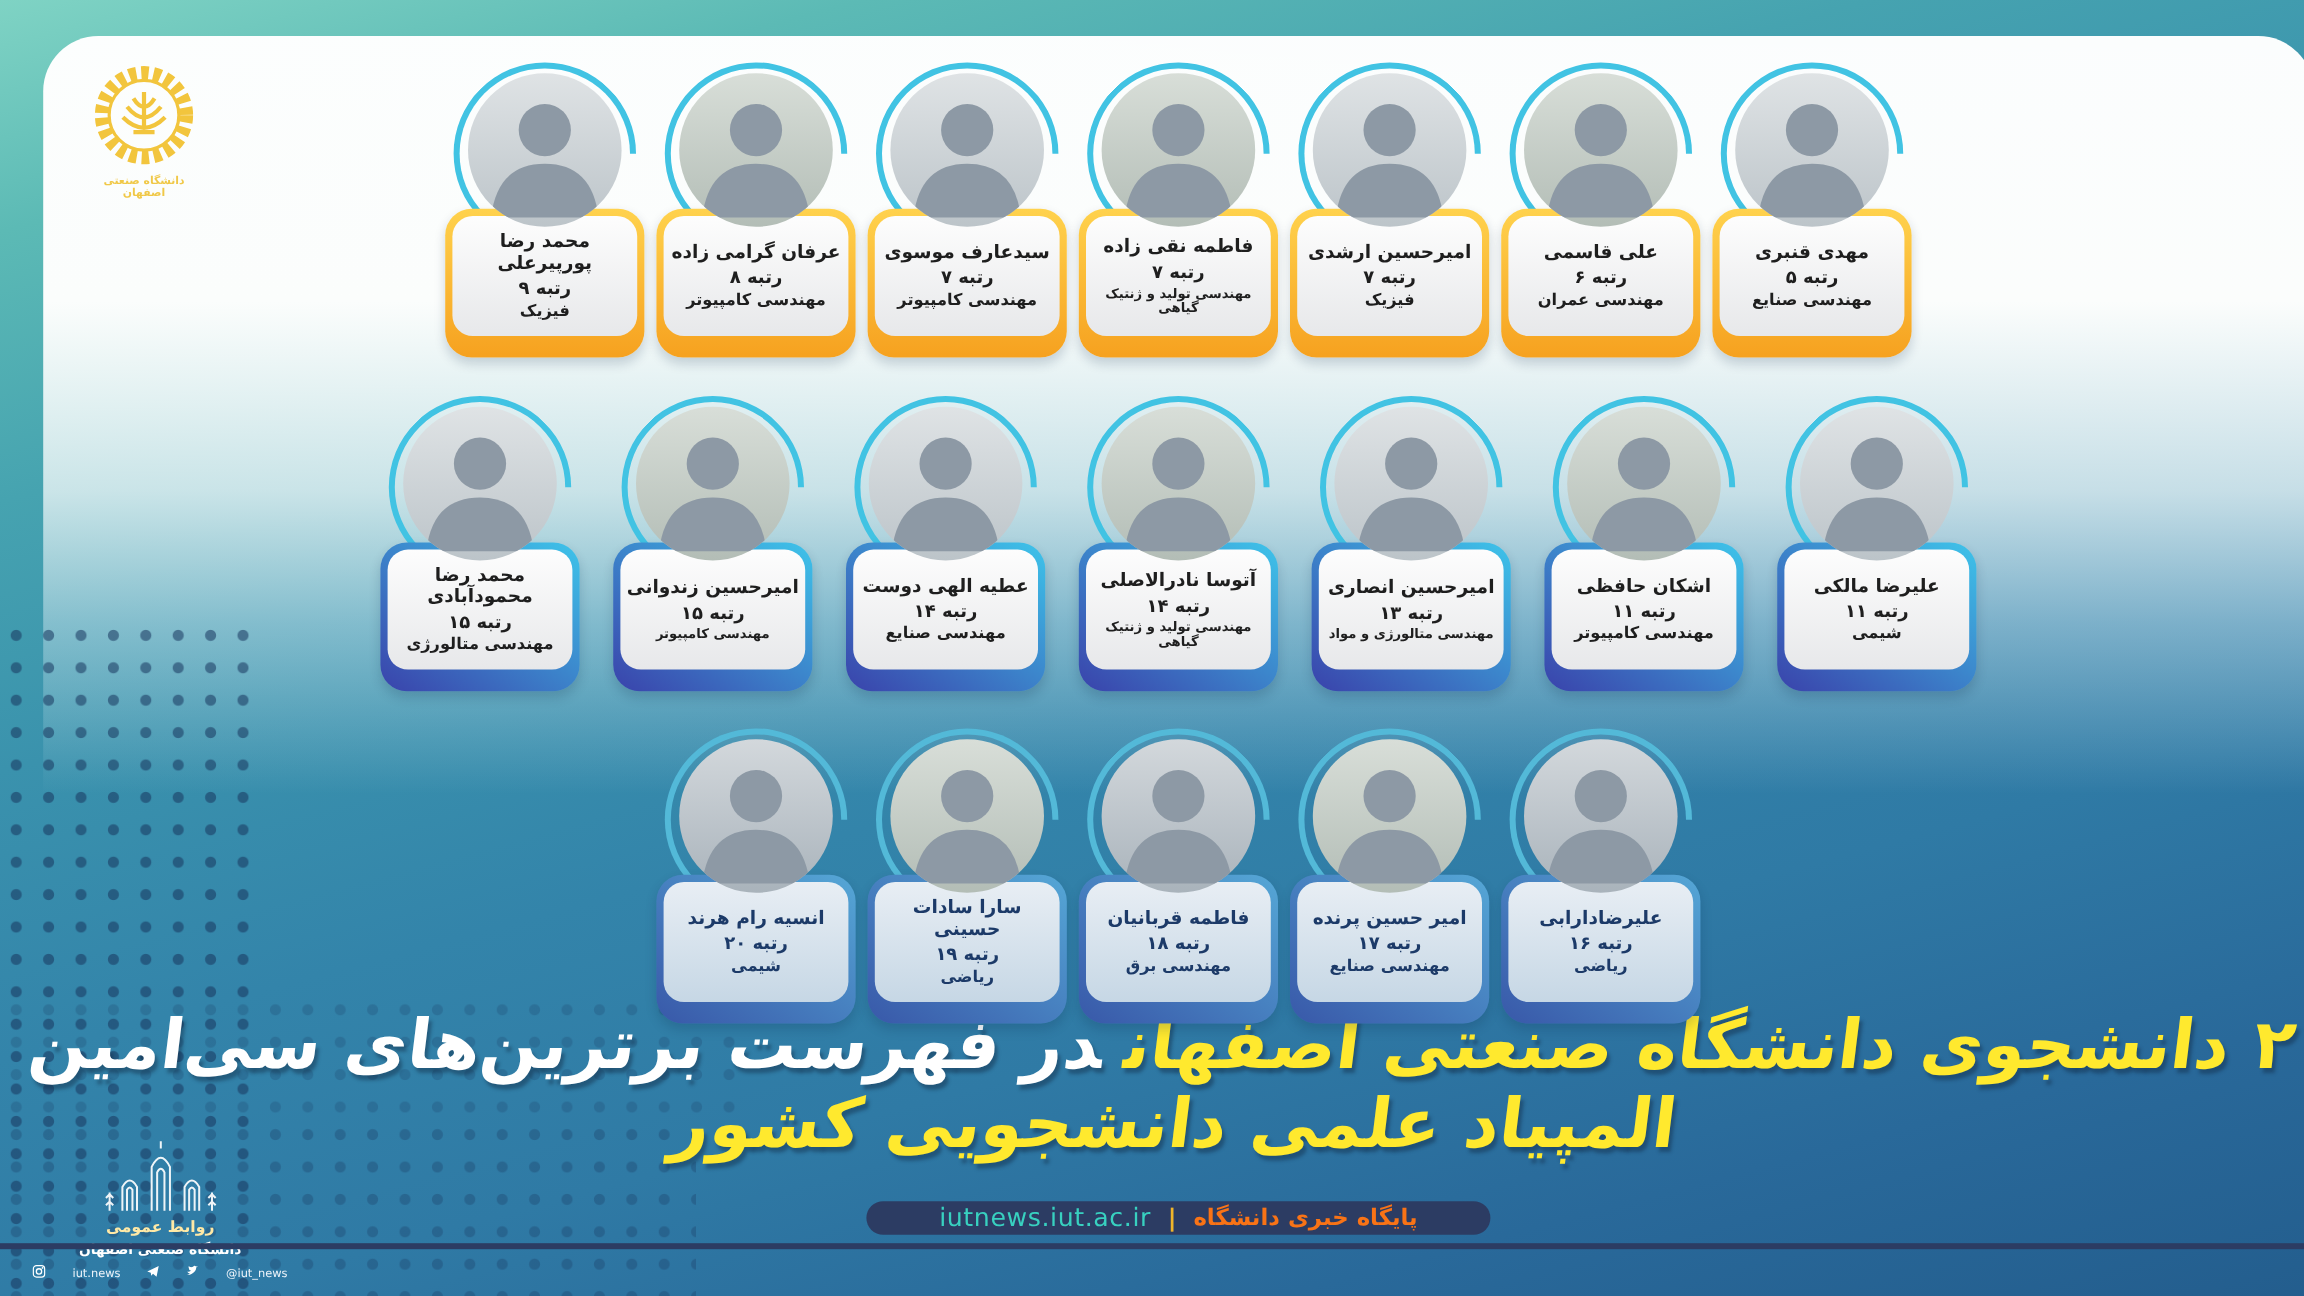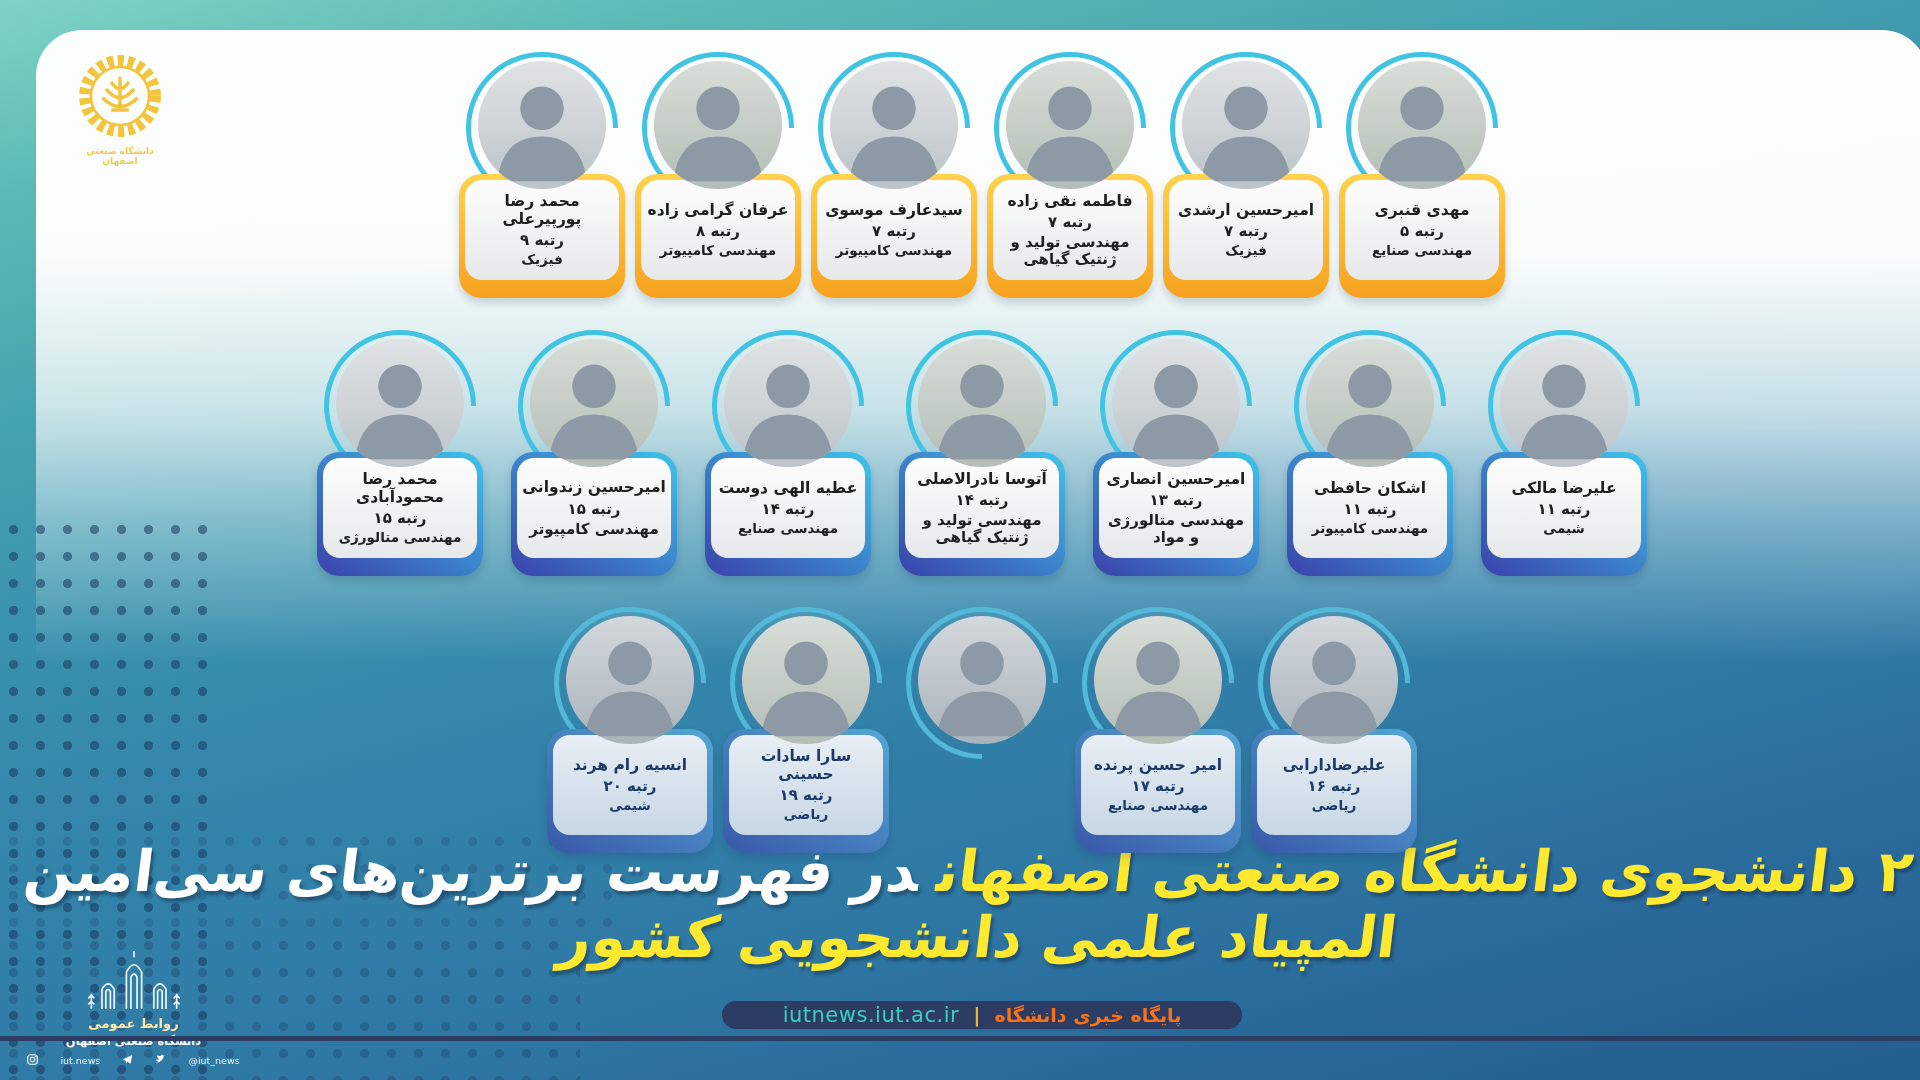--- a/index.html
+++ b/index.html
@@ -55,21 +55,21 @@
   .box-inner{
     height:100px;border-radius:17px;direction:rtl;
     display:flex;flex-direction:column;justify-content:center;align-items:center;gap:3px;
     background:linear-gradient(180deg,#fdfdfd 0%,#e7e8ea 100%);color:#1e1e1e;
     padding:2px 5px;box-sizing:border-box;text-align:center;
   }
   .row-muted .box-inner{background:linear-gradient(180deg,#e8eef4,#c6d7e5);color:#1c3a68;}
   .name{font-size:15.5px;font-weight:bold;line-height:1.15;}
   .rank{font-size:15px;font-weight:bold;}
   .major{font-size:13.5px;font-weight:bold;line-height:1.1;}
-  .major.small{font-size:15px;}
+  .major.small{font-size:11px;}
 
   
   .headline{
     position:absolute;top:838px;left:0;right:0;text-align:center;direction:rtl;
     font-weight:bold;transform:skewX(-7deg);
     text-shadow:3px 4px 3px rgba(15,35,60,.4);
   }
   .h-line1{font-size:57px;line-height:66px;}
   .h-line1 .hl{color:#ffe92e;margin-left:18px;}
   .h-line1 .hw{color:#ffffff;}
@@ -199,20 +199,36 @@
         <div class="card">
           <div class="photo-wrap">
             <div class="arc"></div>
             <div class="photo"><svg viewBox="0 0 100 100">
                 <circle cx="50" cy="37" r="17"></circle>
                 <path d="M15 94 Q19 59 50 59 Q81 59 85 94 Z"></path>
               </svg></div>
           </div>
           <div class="box">
             <div class="box-inner">
+              <div class="name">علی قاسمی</div>
+              <div class="rank">رتبه ۶</div>
+              <div class="major">مهندسی عمران</div>
+            </div>
+          </div>
+        </div>
+        <div class="card">
+          <div class="photo-wrap">
+            <div class="arc"></div>
+            <div class="photo"><svg viewBox="0 0 100 100">
+                <circle cx="50" cy="37" r="17"></circle>
+                <path d="M15 94 Q19 59 50 59 Q81 59 85 94 Z"></path>
+              </svg></div>
+          </div>
+          <div class="box">
+            <div class="box-inner">
               <div class="name">مهدی قنبری</div>
               <div class="rank">رتبه ۵</div>
               <div class="major">مهندسی صنایع</div>
             </div>
           </div>
         </div>
       </div>
       <div class="cards-row row-blue" id="row-1">
         <div class="card">
           <div class="photo-wrap">
@@ -360,20 +376,27 @@
             </div>
           </div>
         </div>
         <div class="card">
           <div class="photo-wrap">
             <div class="arc"></div>
             <div class="photo"><svg viewBox="0 0 100 100">
                 <circle cx="50" cy="37" r="17"></circle>
                 <path d="M15 94 Q19 59 50 59 Q81 59 85 94 Z"></path>
               </svg></div>
+          </div>
+          <div class="box">
+            <div class="box-inner">
+              <div class="name">فاطمه قربانیان</div>
+              <div class="rank">رتبه ۱۸</div>
+              <div class="major">مهندسی برق</div>
+            </div>
           </div>
         </div>
         <div class="card">
           <div class="photo-wrap">
             <div class="arc"></div>
             <div class="photo"><svg viewBox="0 0 100 100">
                 <circle cx="50" cy="37" r="17"></circle>
                 <path d="M15 94 Q19 59 50 59 Q81 59 85 94 Z"></path>
               </svg></div>
           </div>

